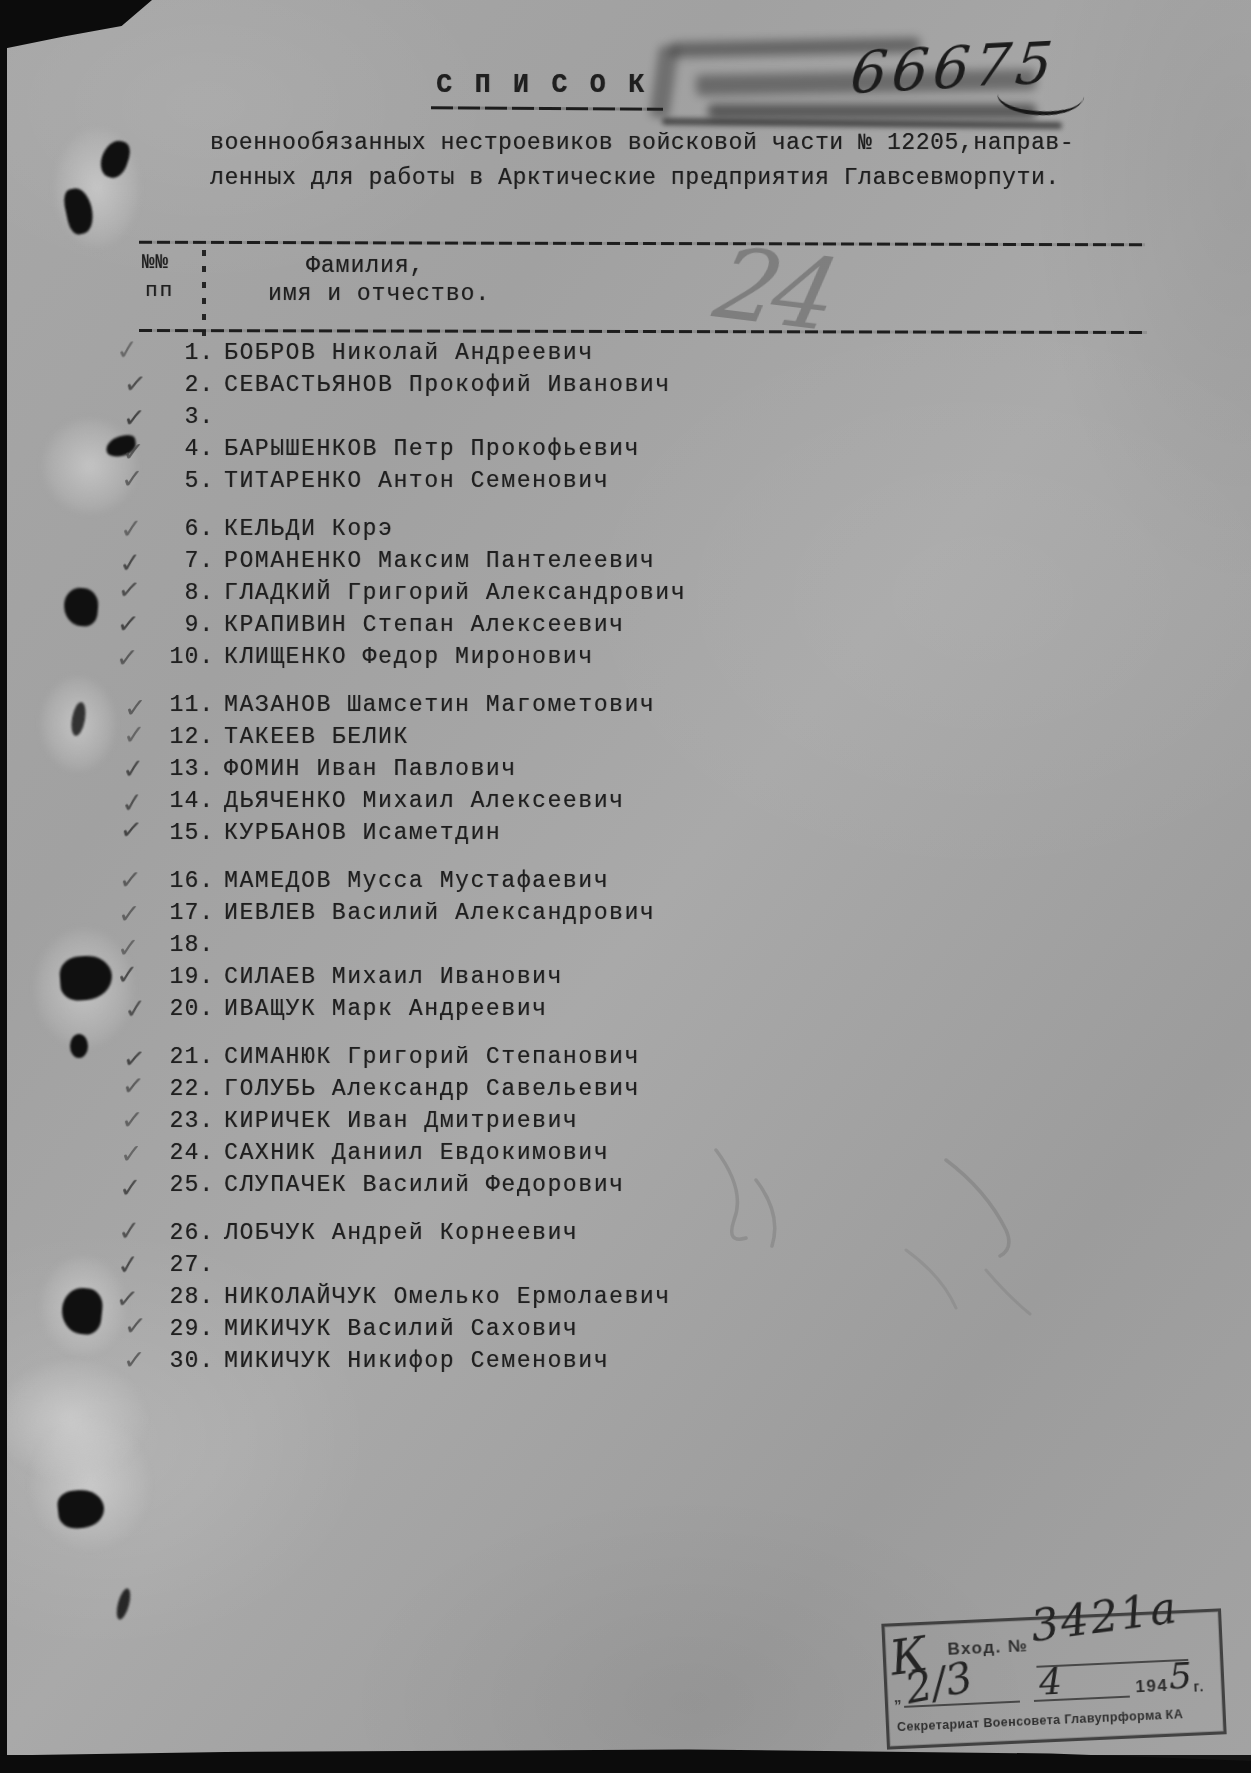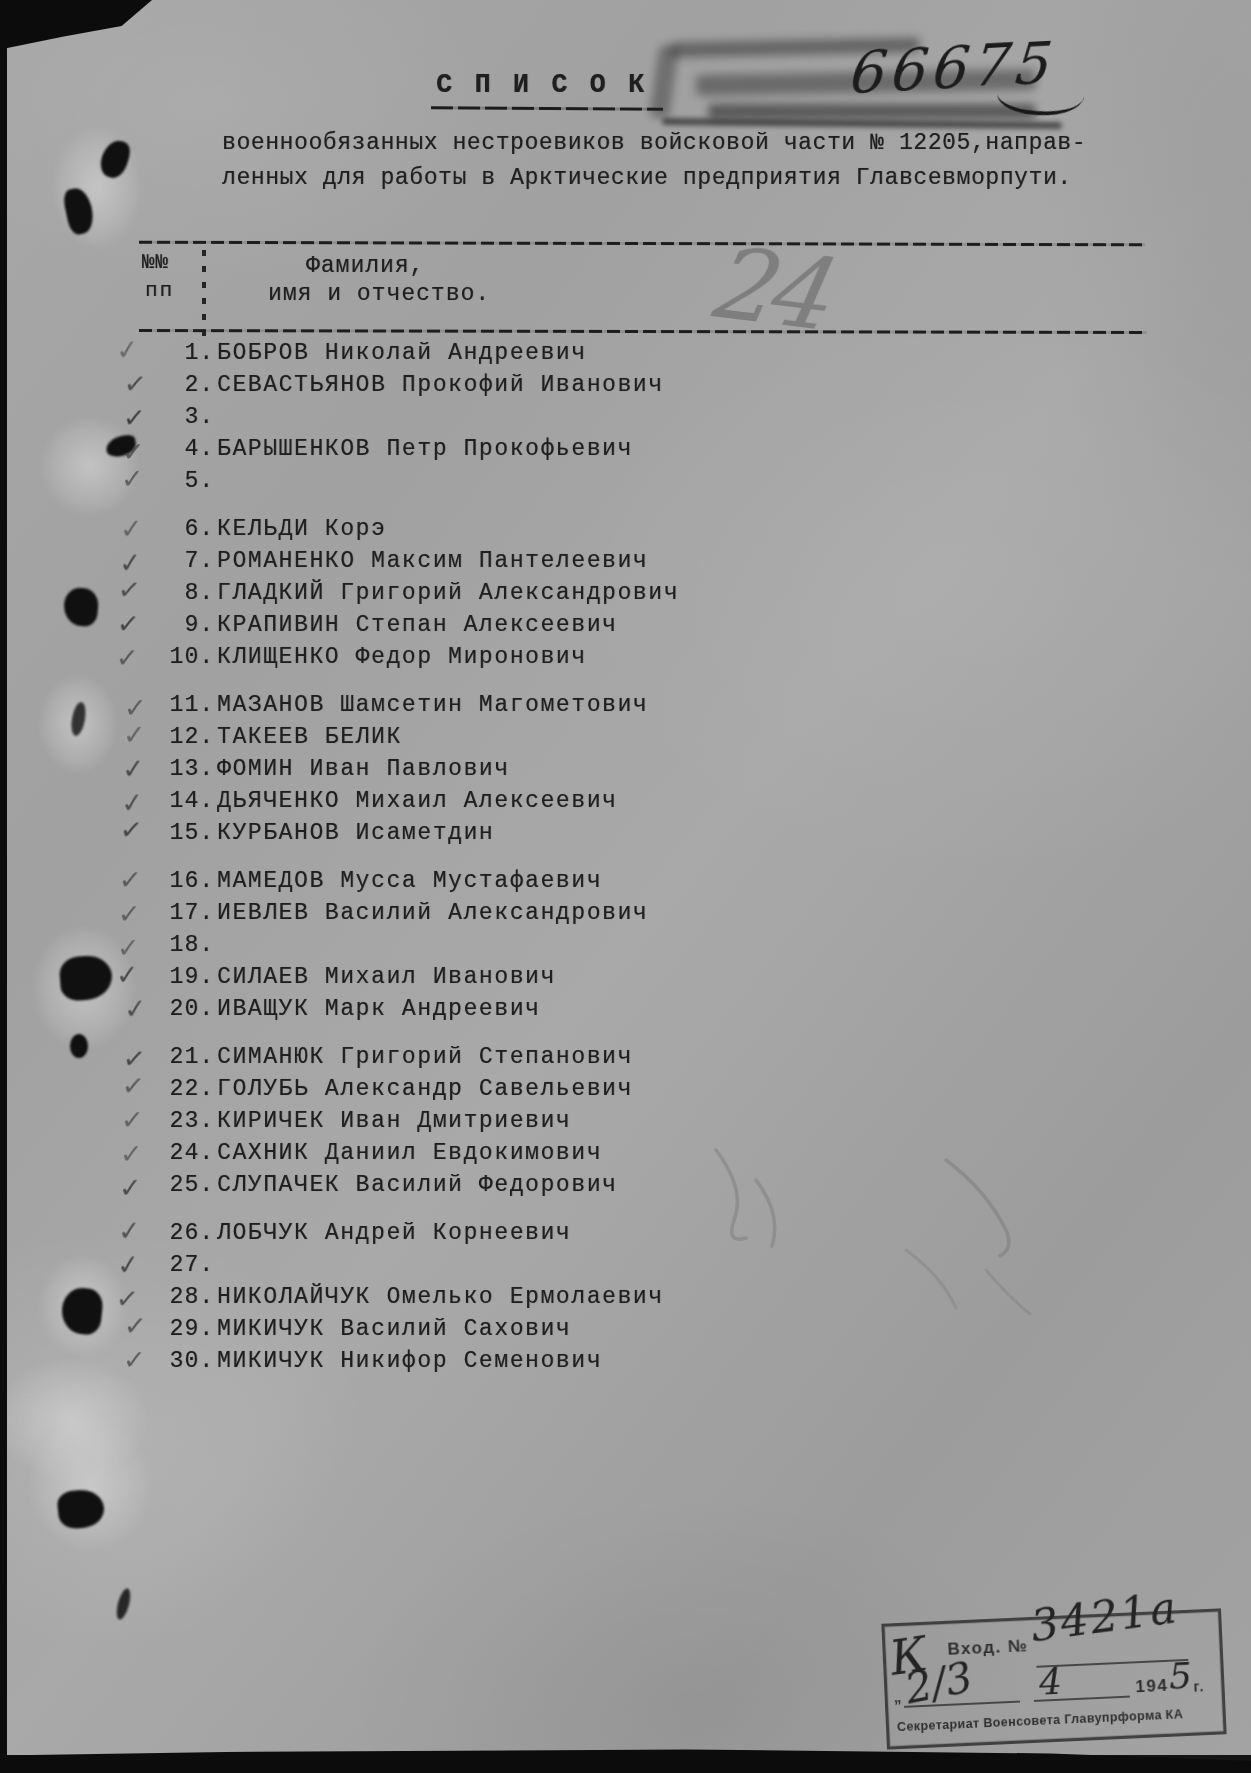--- a/index.html
+++ b/index.html
@@ -35,39 +35,39 @@
     font-family:"Liberation Mono","DejaVu Sans Mono",monospace;
     color:#1f1f1f;
     text-shadow:0.5px 0.4px 0.7px rgba(25,25,25,.45);
     filter:blur(.22px);
     white-space:nowrap;
   }
   .title{position:absolute;left:430px;top:70px;font-size:27px;font-weight:bold;letter-spacing:3px;}
   .title-underline{position:absolute;left:425px;top:107px;width:232px;height:3px;
     background:repeating-linear-gradient(to right,#1c1c1c 0 22px,rgba(28,28,28,.25) 22px 27px);
     transform:rotate(.4deg);}
-  .subtitle{position:absolute;left:204px;top:126px;font-size:23px;line-height:35px;letter-spacing:.6px;margin-left:12px;}
+  .subtitle{position:absolute;left:204px;top:126px;font-size:23px;line-height:35px;letter-spacing:.6px;}
   .hrule{position:absolute;height:3px;
     background:repeating-linear-gradient(to right,#1d1d1d 0 13px,rgba(29,29,29,.15) 13px 18px);}
   .hrule1{left:133px;top:242px;width:1006px;transform:rotate(.15deg);}
   .hrule2{left:133px;top:330px;width:1008px;transform:rotate(.1deg);}
   .vdots{position:absolute;left:196px;top:250px;width:4px;height:92px;
     background:repeating-linear-gradient(to bottom,#242424 0 6px,transparent 6px 16px);}
   .hdr-num1{position:absolute;left:136px;top:251px;font-size:21px;letter-spacing:1px;}
   .hdr-num2{position:absolute;left:139px;top:279px;font-size:21px;letter-spacing:2px;}
   .hdr-fam1{position:absolute;left:300px;top:253px;font-size:23px;letter-spacing:1px;}
   .hdr-fam2{position:absolute;left:262px;top:281px;font-size:23px;letter-spacing:1px;font-family:Liberation Mono, monospace;}
   
   .entries{position:absolute;left:112px;top:338px;width:920px;}
   .row{position:relative;height:32px;font-size:23px;}
   .row.gap{margin-top:16px;}
   .chk{position:absolute;top:0px;left:0px;font-family:"DejaVu Sans",sans-serif;
     font-size:27px;color:#454545;filter:blur(.3px);}
   .num{position:absolute;left:16px;top:2px;width:80px;text-align:right;letter-spacing:1px;}
-  .nm{position:absolute;left:99px;top:2px;letter-spacing:1.6px;}
+  .nm{position:absolute;left:106px;top:2px;letter-spacing:1.6px;}
   
   .hand{font-family:"DejaVu Serif",serif;font-style:italic;color:#1c1c1c;white-space:nowrap;}
   .hw-number{position:absolute;left:845px;top:34px;font-size:57px;letter-spacing:5px;
     transform:rotate(-3deg) skewX(-9deg);filter:blur(.3px);}
   .hw-flourish{position:absolute;left:992px;top:74px;width:86px;height:38px;
     border-bottom:4px solid #181818;border-radius:0 0 70% 40%;transform:rotate(9deg);filter:blur(.4px);}
   .pencil24{position:absolute;left:712px;top:232px;font-size:98px;color:rgba(75,75,75,.42);
     transform:rotate(7deg) skewX(-6deg);filter:blur(.7px);letter-spacing:-6px;}
   .squiggle{position:absolute;pointer-events:none;}
   
@@ -159,20 +159,21 @@
         <span class="num mono">3.</span>
       </div>
       <div class="row">
         <span class="chk" style="transform: translate(4px, 2px) rotate(1deg); opacity: 0.79;">✓</span>
         <span class="num mono">4.</span>
         <span class="nm mono">БАРЫШЕНКОВ Петр Прокофьевич</span>
       </div>
       <div class="row">
         <span class="chk" style="transform: translate(3px, -3px) rotate(-1deg); opacity: 0.73;">✓</span>
         <span class="num mono">5.</span>
+        <span class="nm mono">ТИТАРЕНКО Антон Семенович</span>
       </div>
       <div class="row gap">
         <span class="chk" style="transform: translate(2px, -1px) rotate(-3deg); opacity: 0.67;">✓</span>
         <span class="num mono">6.</span>
         <span class="nm mono">КЕЛЬДИ Корэ</span>
       </div>
       <div class="row">
         <span class="chk" style="transform: translate(1px, 1px) rotate(-5deg); opacity: 0.96;">✓</span>
         <span class="num mono">7.</span>
         <span class="nm mono">РОМАНЕНКО Максим Пантелеевич</span>

